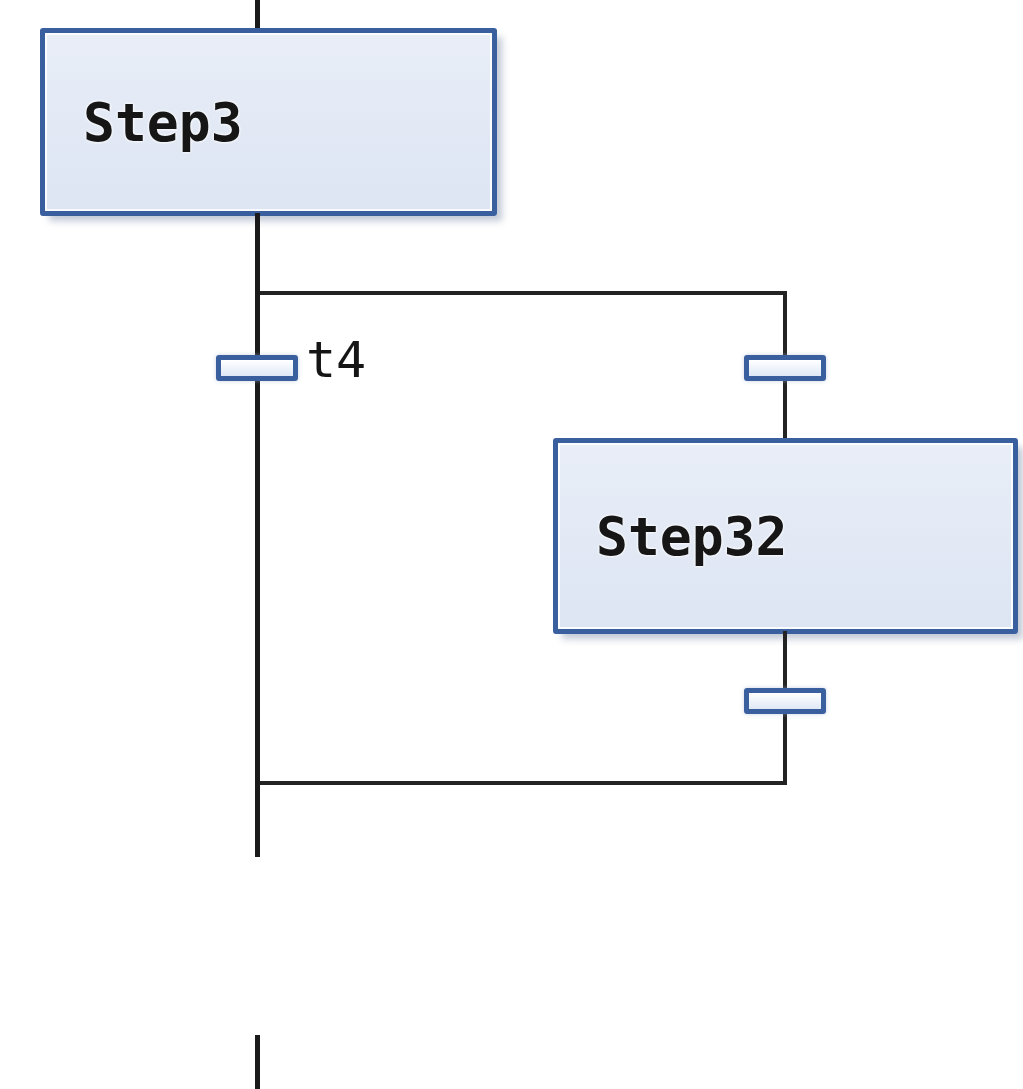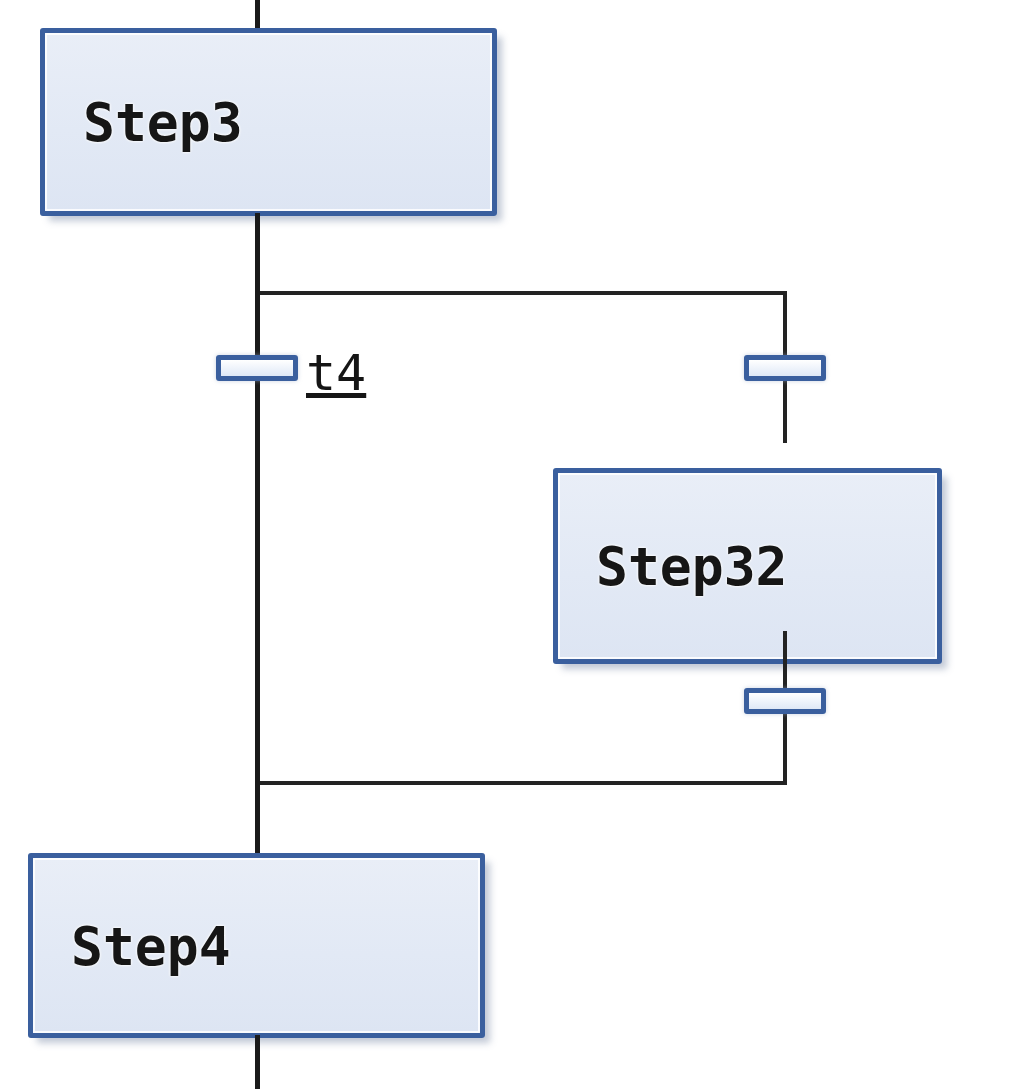--- a/index.html
+++ b/index.html
@@ -103,38 +103,35 @@
   <div class="line-v" style="left:255px; top:213px; height:84px;"></div>
 
   <div class="line-thin-h" style="left:255px; top:291px; width:532px;"></div>
 
   <div class="line-v" style="left:255px; top:291px; height:494px;"></div>
 
   <div class="line-thin-v" style="left:783px; top:291px; height:77px;"></div>
 
   <div class="line-thin-v" style="left:783px; top:368px; height:75px;"></div>
 
-  <div class="step-box" style="left:553px; top:438px; width:389px; height:196px;margin-top:30px;">
+  <div class="step-box" style="left:553px; top:438px; width:465px; height:196px;">
     <span class="step-label">Step32</span>
   </div>
 
   <div class="line-thin-v" style="left:783px; top:631px; height:73px;"></div>
 
   <div class="line-thin-v" style="left:783px; top:700px; height:85px;"></div>
 
   <div class="line-thin-h" style="left:255px; top:781px; width:532px;"></div>
 
   <div class="line-v" style="left:255px; top:781px; height:76px;"></div>
 
-  <div class="step-box" style="left:28px; top:853px; width:457px; height:185px;">
-    <span class="step-label">Step4</span>
-  </div>
 
   <div class="line-v" style="left:255px; top:1035px; height:54px;"></div>
 
   <div class="transition-bar" style="left:216px; top:355px;"></div>
-  <span class="transition-label" style="left:306px; top:348px;text-decoration:underline;">t4</span>
+  <span class="transition-label" style="left:306px; top:335px;">t4</span>
 
   <div class="transition-bar" style="left:744px; top:355px;"></div>
 
   <div class="transition-bar" style="left:744px; top:688px;"></div>
 
 </div>
 
 </body></html>

